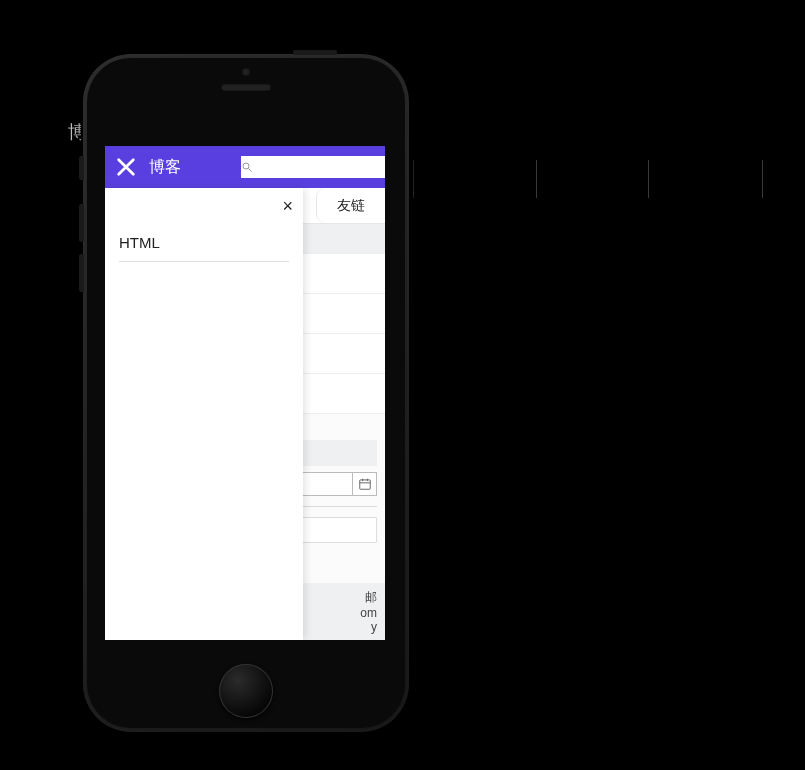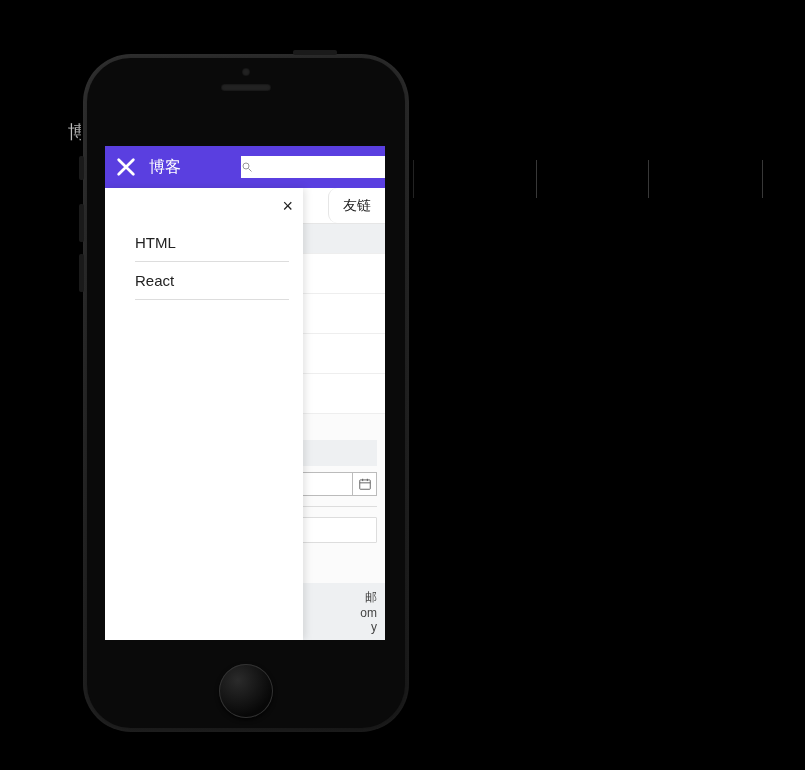--- a/index.html
+++ b/index.html
@@ -179,21 +179,21 @@
     
     .navrow {
       height: 36px;
       display: flex;
       align-items: center;
       border-bottom: 1px solid #e6e6e6;
       background: #fff;
     }
     .navrow .spacer { flex: 1; }
     .navrow .navitem {
-      padding: 0 14px;
+      padding: 0 20px;
       font-size: 14px;
       color: #222;
       height: 100%;
       display: flex;
       align-items: center;
       border-left: 1px solid #e6e6e6;
       border-radius: 9px;
     }
 
     
@@ -301,21 +301,20 @@
       font-size: 18px;
       cursor: pointer;
       line-height: 1;
     }
     .panel ul { list-style: none; padding: 0 14px; }
     .panel li {
       padding: 10px 0;
       border-bottom: 1px solid #ddd;
       font-size: 15px;
       color: #222;
-      margin-left: 16px;
     }
   </style>
 </head>
 <body>
 
 <span class="bg-text">博</span>
 <span class="bg-sep s1"></span>
 <span class="bg-sep s2"></span>
 <span class="bg-sep s3"></span>
 <span class="bg-sep s4"></span>
@@ -393,20 +392,19 @@
         </div>
 
       </div>
 
       <div class="panel">
         <div class="close-row">
           <span>×</span>
         </div>
         <ul>
           <li>HTML</li>
-          <li>React</li>
         </ul>
       </div>
 
     </div>
 
   </div>
 </div>
 
 </body></html>

